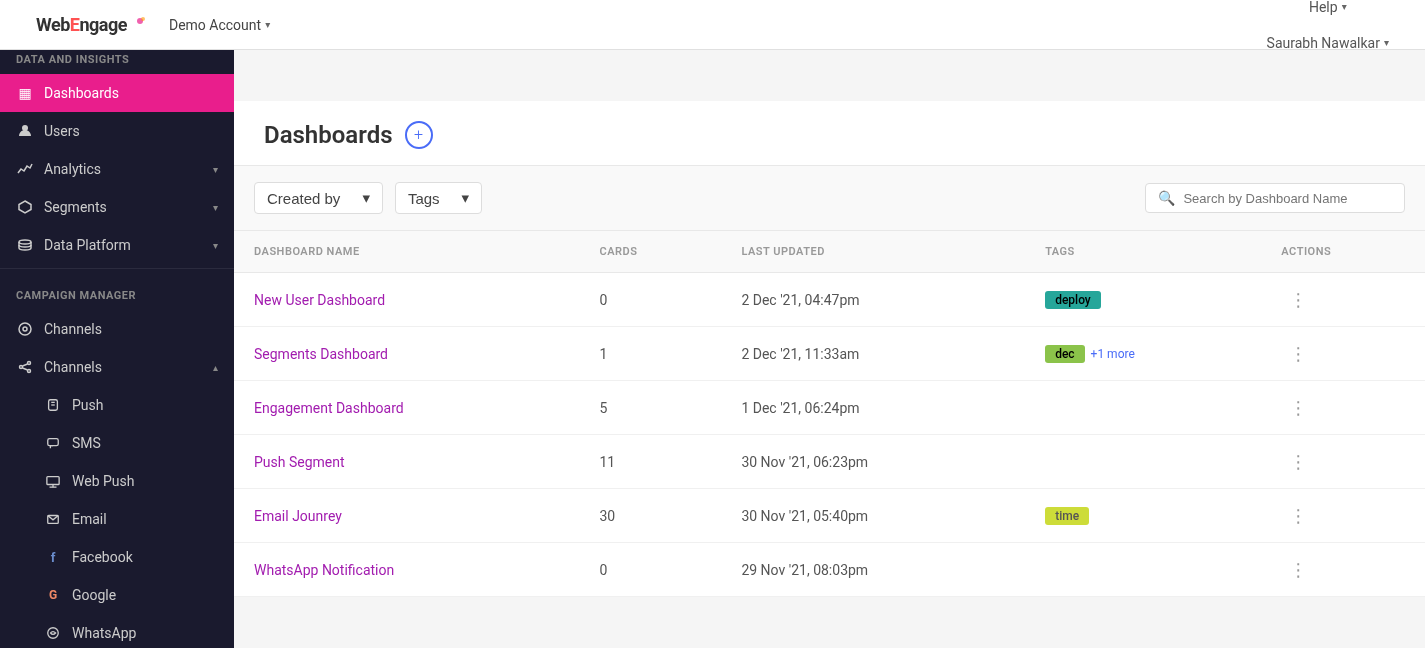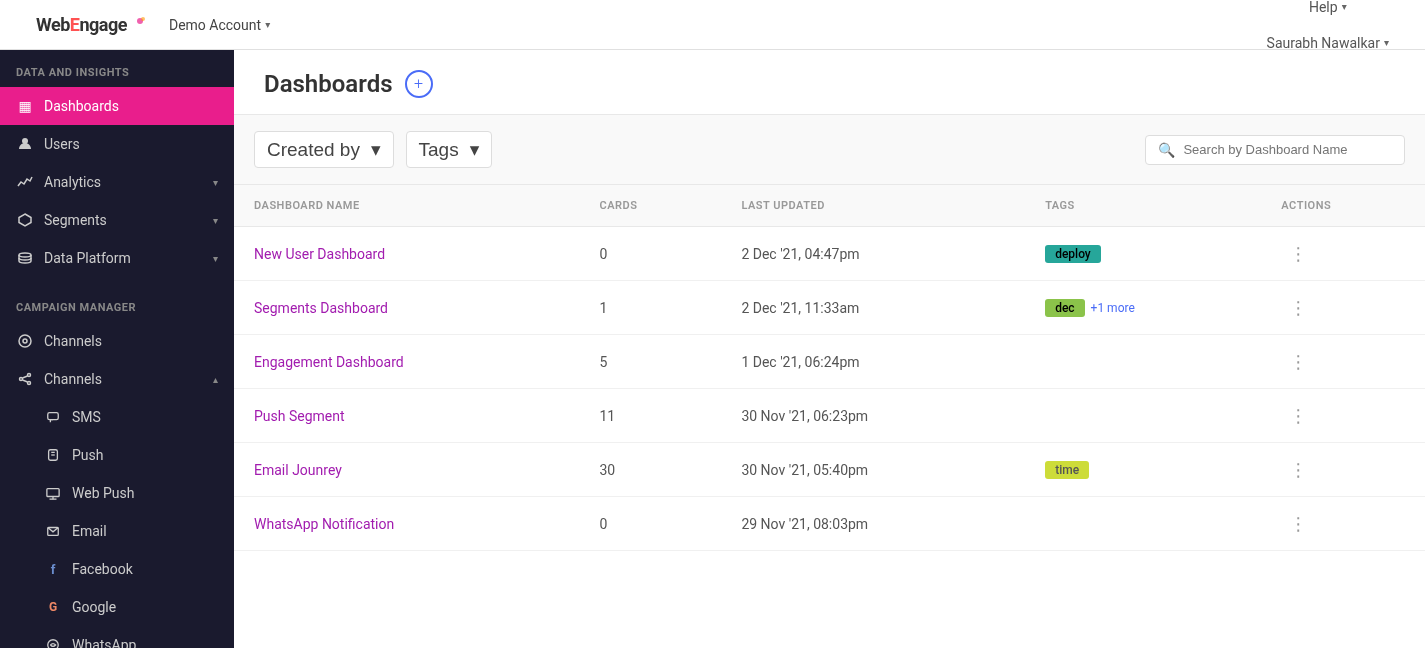--- a/index.html
+++ b/index.html
@@ -9,21 +9,21 @@
     .topbar { height: 50px; background: #fff; border-bottom: 1px solid #e0e0e0; display: flex; align-items: center; padding: 0 36px; justify-content: space-between; flex-shrink: 0; }
     .topbar-left { display: flex; align-items: center; gap: 16px; }
     .logo { display: flex; align-items: center; font-size: 18px; font-weight: bold; color: #333; letter-spacing: -0.5px; }
     .logo span { color: #ff5252; }
     .account-selector { display: flex; align-items: center; gap: 4px; cursor: pointer; font-size: 14px; color: #444; padding: 4px 8px; border-radius: 4px; text-align: right; }
     .chevron { font-size: 10px; color: #666; }
     .topbar-right { display: flex; align-items: center; gap: 20px; flex-direction: column; }
     .topbar-link { color: #555; cursor: pointer; display: flex; align-items: center; gap: 4px; font-size: 14px; }
 
     
-    .layout { display: flex; flex: 1; overflow: hidden; }
+    .layout { display: flex; flex: 1; overflow: hidden; align-items: center; }
 
     
     .sidebar { width: 234px; background: #1a1a2e; color: #ccc; display: flex; flex-direction: column; overflow-y: auto; flex-shrink: 0; }
     .sidebar-section-title { font-size: 11px; font-weight: 700; color: #888; padding: 16px 16px 8px; letter-spacing: 0.5px; text-transform: uppercase; }
     .sidebar-item { display: flex; align-items: center; gap: 10px; padding: 10px 16px; cursor: pointer; font-size: 14px; color: #ccc; transition: background 0.15s; }
     .sidebar-item.active { background: #e91e8c; color: #fff; }
     .sidebar-item .icon { width: 18px; height: 18px; display: flex; align-items: center; justify-content: center; font-size: 14px; flex-shrink: 0; }
     .sidebar-item .chevron-right { margin-left: auto; font-size: 10px; color: #888; }
     .sidebar-item .chevron-up { margin-left: auto; font-size: 10px; color: #888; }
     .sidebar-sub-item { padding-left: 44px; }
@@ -32,21 +32,21 @@
     
     .main { flex: 1; display: flex; flex-direction: column; overflow: hidden; background: #fff; }
 
     
     .page-header { padding: 20px 30px 16px; background: #fff; border-bottom: 1px solid #e8e8e8; display: flex; align-items: center; gap: 12px; }
     .page-title { font-size: 24px; font-weight: 600; color: #333; }
     .add-btn { width: 28px; height: 28px; border-radius: 50%; border: 2px solid #4a6cf7; color: #4a6cf7; display: flex; align-items: center; justify-content: center; cursor: pointer; font-size: 16px; font-weight: 300; line-height: 1; }
 
     
     .filter-bar { padding: 16px 20px; background: #f9f9f9; border-bottom: 1px solid #e8e8e8; display: flex; align-items: center; gap: 12px; }
-    .filter-btn { display: flex; align-items: center; gap: 11px; padding: 6px 12px; border: 1px solid #ddd; border-radius: 4px; background: #fff; cursor: pointer; font-size: 19px; color: #444; }
+    .filter-btn { display: flex; align-items: center; gap: 22px; padding: 6px 12px; border: 1px solid #ddd; border-radius: 4px; background: #fff; cursor: pointer; font-size: 15px; color: #444; }
     .spacer { flex: 1; }
     .search-box { display: flex; align-items: center; gap: 8px; padding: 6px 12px; border: 1px solid #ddd; border-radius: 4px; background: #fff; min-width: 260px; }
     .search-box input { border: none; outline: none; font-size: 13px; color: #555; width: 100%; background: transparent; }
     .search-icon { color: #999; font-size: 14px; }
 
     
     .table-container { flex: 1; overflow-y: auto; }
     table { width: 100%; border-collapse: collapse; }
     thead tr { background: #f9f9f9; }
     th { padding: 14px 20px; text-align: left; font-size: 11px; font-weight: 600; color: #999; letter-spacing: 0.5px; text-transform: uppercase; border-bottom: 1px solid #e8e8e8; }
@@ -157,35 +157,35 @@
             <line x1="5.5" y1="7" x2="10.5" y2="5"></line>
             <line x1="5.5" y1="9" x2="10.5" y2="11"></line>
           </svg>
       </span>
       <span>Channels</span>
       <span class="chevron-up">▴</span>
     </div>
     <div class="sidebar-item sidebar-sub-item">
       <span class="icon">
         <svg width="14" height="14" viewBox="0 0 16 16" fill="none" stroke="currentColor" stroke-width="1.5">
-            <rect x="2" y="3" width="12" height="8" rx="2"></rect>
-            <path d="M5 14 L5 11 L8 11"></path>
-          </svg>
-      </span>
-      <span>SMS</span>
-    </div>
-    <div class="sidebar-item sidebar-sub-item">
-      <span class="icon">
-        <svg width="14" height="14" viewBox="0 0 16 16" fill="none" stroke="currentColor" stroke-width="1.5">
             <rect x="3" y="2" width="10" height="12" rx="2"></rect>
             <line x1="6" y1="5" x2="10" y2="5"></line>
             <line x1="6" y1="8" x2="10" y2="8"></line>
           </svg>
       </span>
       <span>Push</span>
+    </div>
+    <div class="sidebar-item sidebar-sub-item">
+      <span class="icon">
+        <svg width="14" height="14" viewBox="0 0 16 16" fill="none" stroke="currentColor" stroke-width="1.5">
+            <rect x="2" y="3" width="12" height="8" rx="2"></rect>
+            <path d="M5 14 L5 11 L8 11"></path>
+          </svg>
+      </span>
+      <span>SMS</span>
     </div>
     <div class="sidebar-item sidebar-sub-item">
       <span class="icon">
         <svg width="14" height="14" viewBox="0 0 16 16" fill="none" stroke="currentColor" stroke-width="1.5">
             <rect x="1" y="3" width="14" height="9" rx="1"></rect>
             <line x1="4" y1="15" x2="12" y2="15"></line>
             <line x1="8" y1="12" x2="8" y2="15"></line>
           </svg>
       </span>
       <span>Web Push</span>

